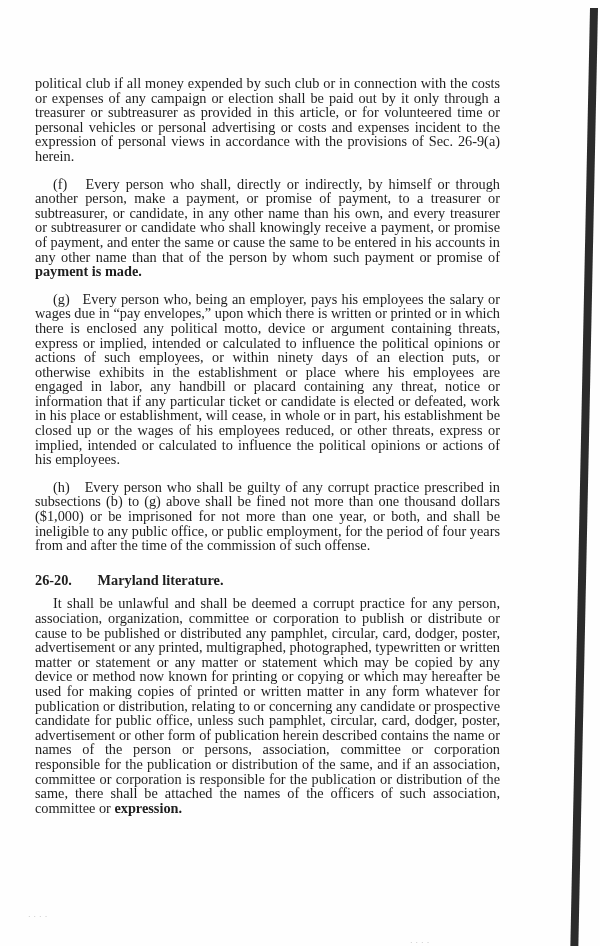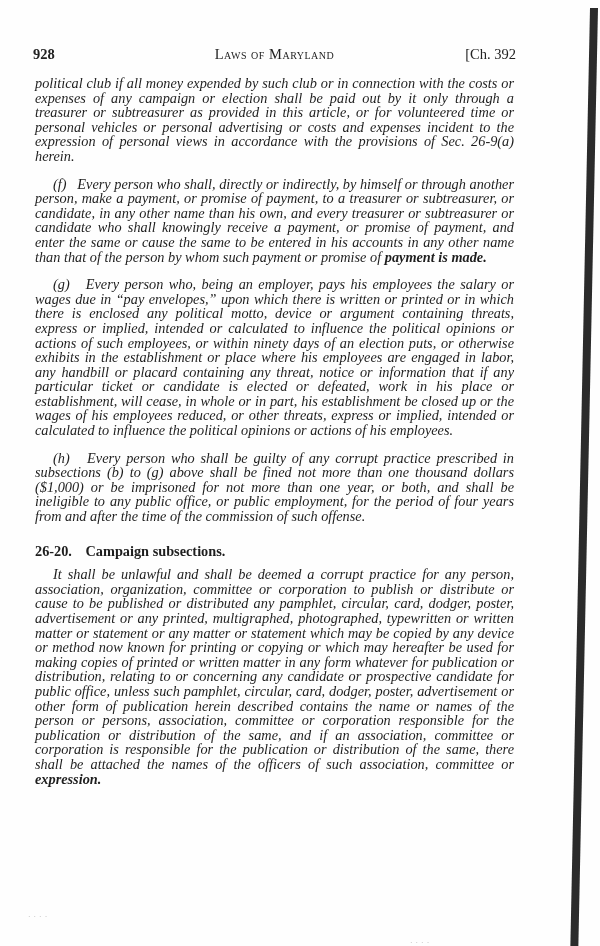--- a/index.html
+++ b/index.html
@@ -71,58 +71,52 @@
       left: 35px;
       top: 76px;
       width: 479px;
       font-family: "Liberation Serif", serif;
       font-size: 14.3px;
       line-height: 14.6px;
       text-align: justify;
       color: #1e1e1e;
     }
     .para {
-      margin: 0 0 13px 0;
+      margin: 0 14px 13px 0;
       text-indent: 0;
-      font-style: italic;
     }
     .para.indent {
       text-indent: 18px;
     }
     .para .last-line {
       font-weight: bold;
     }
     .section-heading {
       font-family: "Liberation Serif", serif;
       font-weight: bold;
       font-size: 14.3px;
       margin: 20px 0 9px 0;
     }
     .section-heading .num {
-      margin-right: 10px;
+      margin-right: 22px;
     }
     .scan-dots {
       position: absolute;
       font-size: 8px;
       color: #bbb;
       letter-spacing: 3px;
     }
   </style>
 </head>
 <body>
 
 <div class="page">
 
   <div class="binding-edge"></div>
 
-  <div class="running-head">
-    <span class="page-number">928</span>
-    <span class="title">Laws of Maryland</span>
-    <span class="chapter">[Ch. 392</span>
-  </div>
 
   <div class="body-text">
 
     <p class="para">
       <span>political club if all money expended by such club or in connection with the costs or expenses of any campaign or election shall be paid out by it only through a treasurer or subtreasurer as provided in this article, or for volunteered time or personal vehicles or personal advertising or costs and expenses incident to the expression of personal views in accordance with the provisions of Sec. 26-9(a) herein.</span>
     </p>
 
     <p class="para indent">
       <span>(f)</span>&nbsp;&nbsp;
       <span>Every person who shall, directly or indirectly, by himself or through another person, make a payment, or promise of payment, to a treasurer or subtreasurer, or candidate, in any other name than his own, and every treasurer or subtreasurer or candidate who shall knowingly receive a payment, or promise of payment, and enter the same or cause the same to be entered in his accounts in any other name than that of the person by whom such payment or promise of</span>
@@ -134,21 +128,21 @@
       <span>Every person who, being an employer, pays his employees the salary or wages due in “pay envelopes,” upon which there is written or printed or in which there is enclosed any political motto, device or argument containing threats, express or implied, intended or calculated to influence the political opinions or actions of such employees, or within ninety days of an election puts, or otherwise exhibits in the establishment or place where his employees are engaged in labor, any handbill or placard containing any threat, notice or information that if any particular ticket or candidate is elected or defeated, work in his place or establishment, will cease, in whole or in part, his establishment be closed up or the wages of his employees reduced, or other threats, express or implied, intended or calculated to influence the political opinions or actions of his employees.</span>
     </p>
 
     <p class="para indent">
       <span>(h)</span>&nbsp;&nbsp;
       <span>Every person who shall be guilty of any corrupt practice prescribed in subsections (b) to (g) above shall be fined not more than one thousand dollars ($1,000) or be imprisoned for not more than one year, or both, and shall be ineligible to any public office, or public employment, for the period of four years from and after the time of the commission of such offense.</span>
     </p>
 
     <div class="section-heading">
       <span class="num">26-20.</span>
-      <span>Campaign subsections.</span>
+      <span>Maryland literature.</span>
     </div>
 
     <p class="para indent">
       <span>It shall be unlawful and shall be deemed a corrupt practice for any person, association, organization, committee or corporation to publish or distribute or cause to be published or distributed any pamphlet, circular, card, dodger, poster, advertisement or any printed, multigraphed, photographed, typewritten or written matter or statement or any matter or statement which may be copied by any device or method now known for printing or copying or which may hereafter be used for making copies of printed or written matter in any form whatever for publication or distribution, relating to or concerning any candidate or prospective candidate for public office, unless such pamphlet, circular, card, dodger, poster, advertisement or other form of publication herein described contains the name or names of the person or persons, association, committee or corporation responsible for the publication or distribution of the same, and if an association, committee or corporation is responsible for the publication or distribution of the same, there shall be attached the names of the officers of such association, committee or</span>
       <span class="last-line">expression.</span>
     </p>
   </div>
 
   <div class="scan-dots" style="left:28px; top:910px;">....</div>
   <div class="scan-dots" style="left:410px; top:936px;">....</div>

